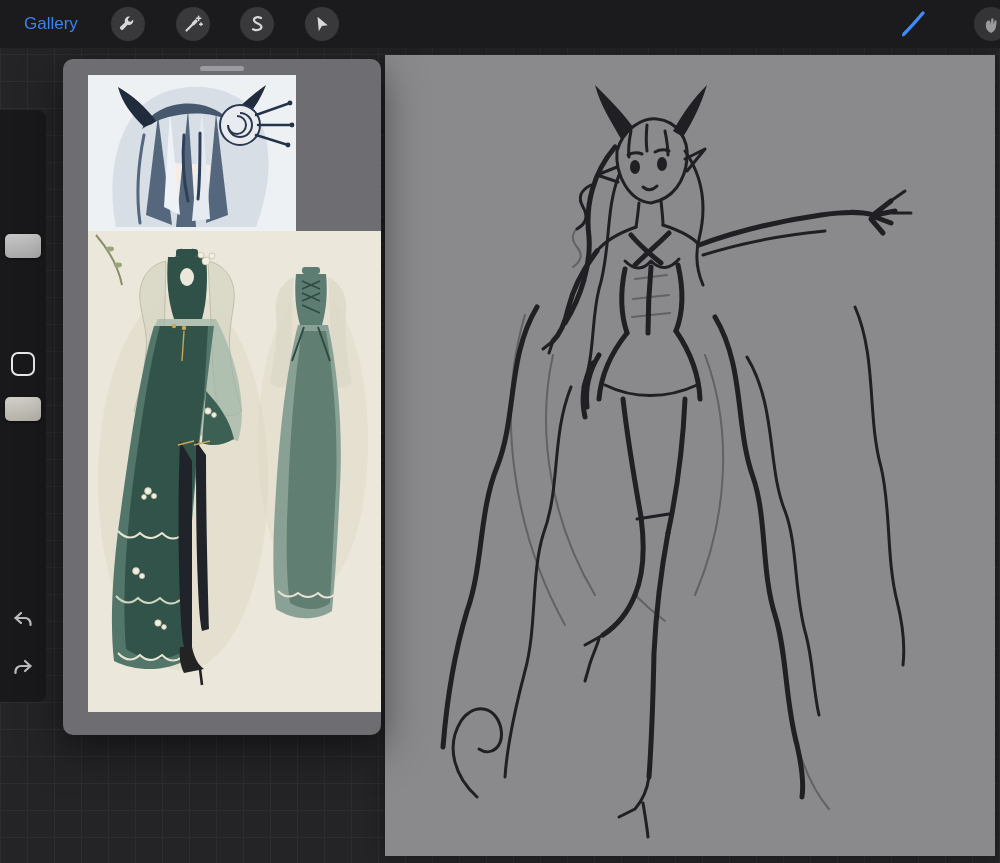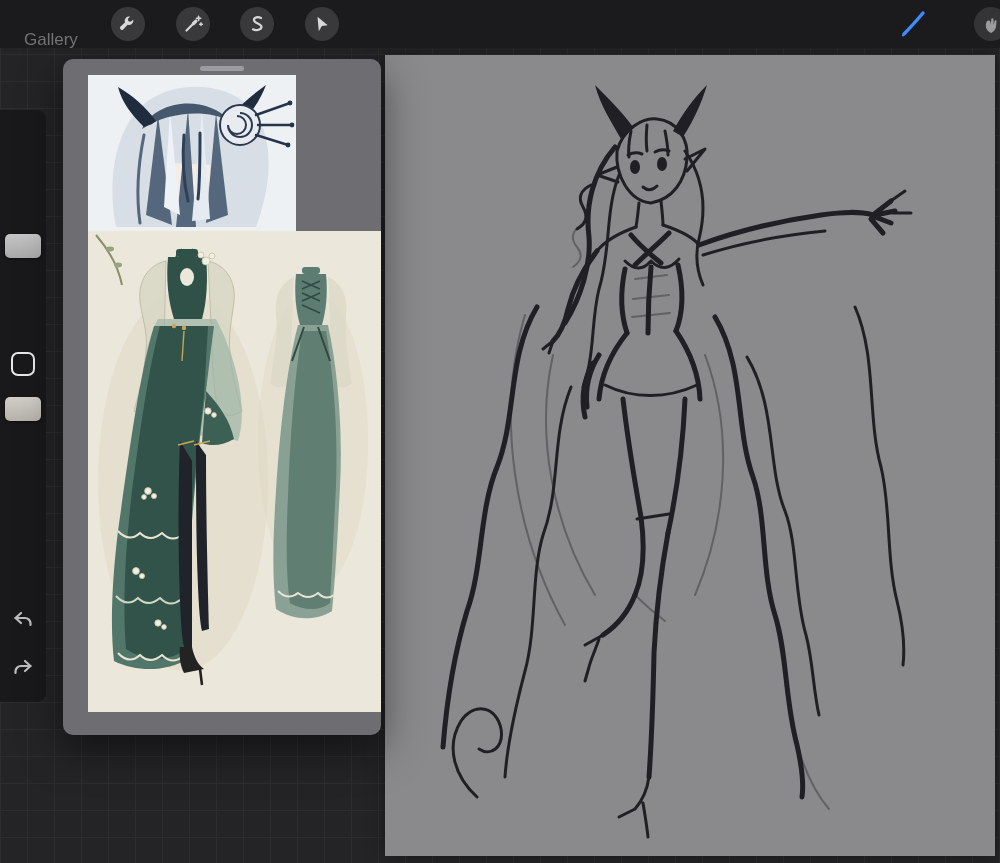--- a/index.html
+++ b/index.html
@@ -4,22 +4,22 @@
 <style>
   html,body{margin:0;padding:0;background:#000;}
   *{box-sizing:border-box;font-family:"Liberation Sans",sans-serif;}
   .screen{position:relative;width:1000px;height:863px;overflow:hidden;
     background-color:#242427;
     background-image:linear-gradient(#2d2d30 1px,transparent 1px),
                      linear-gradient(90deg,#2d2d30 1px,transparent 1px);
     background-size:27px 27px;}
   
   .topbar{position:absolute;top:0;left:0;width:1000px;height:48px;background:#1b1b1d;z-index:60;overflow:hidden;}
-  .gallery-btn{position:absolute;left:24px;top:16px;height:48px;line-height:48px;background:none;border:none;
-    color:#737373;font-size:17px;padding:0;cursor:pointer;}
+  .gallery-btn{position:absolute;left:24px;top:0;height:48px;line-height:48px;background:none;border:none;
+    color:#3b82f6;font-size:17px;padding:0;cursor:pointer;}
   .toolbtn{position:absolute;top:7px;width:34px;height:34px;border-radius:50%;background:#39393c;border:none;
     display:flex;align-items:center;justify-content:center;cursor:pointer;padding:0;}
   .toolbtn svg{display:block;}
   .tb-actions{left:111px;} .tb-adjust{left:176px;} .tb-select{left:240px;} .tb-transform{left:305px;}
   .tb-paint{left:896px;background:transparent;}
   .tb-smudge{left:974px;background:#343437;}
   
   .workspace{position:absolute;top:48px;left:0;width:1000px;height:815px;}
   .canvas{position:absolute;left:385px;top:7px;width:610px;height:801px;background:#8a8a8d;
     box-shadow:0 0 18px rgba(0,0,0,.35);}

